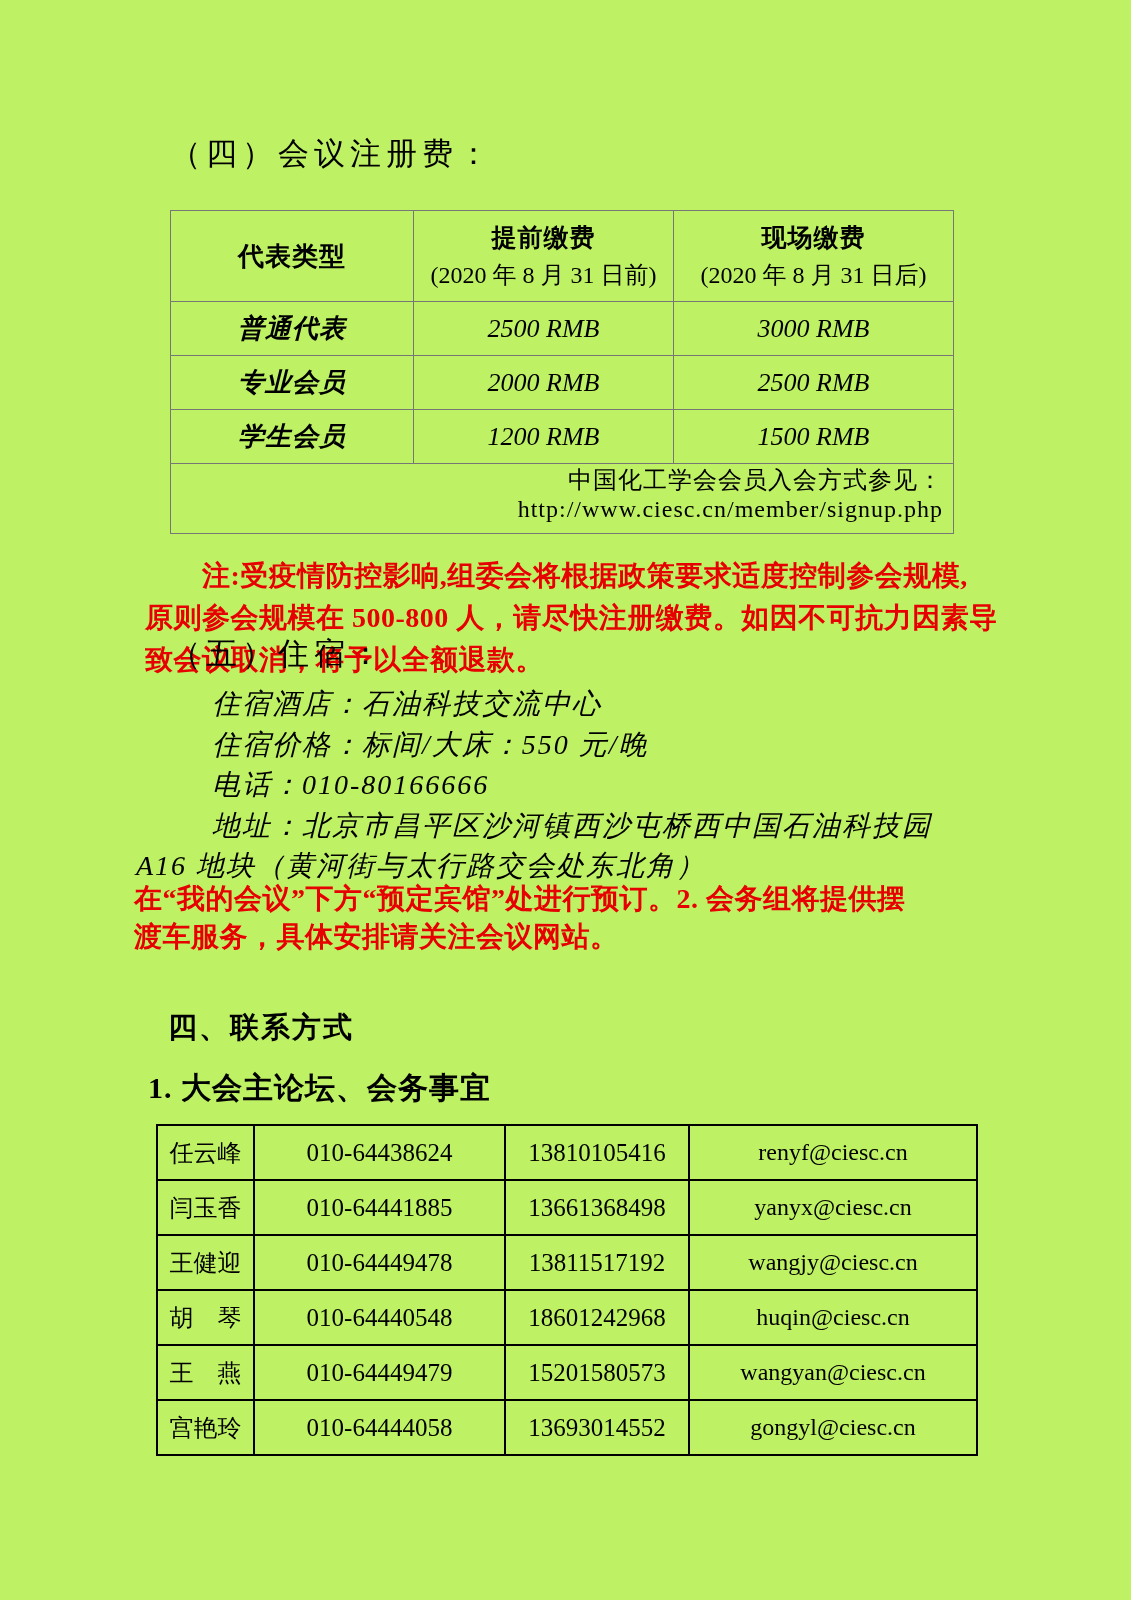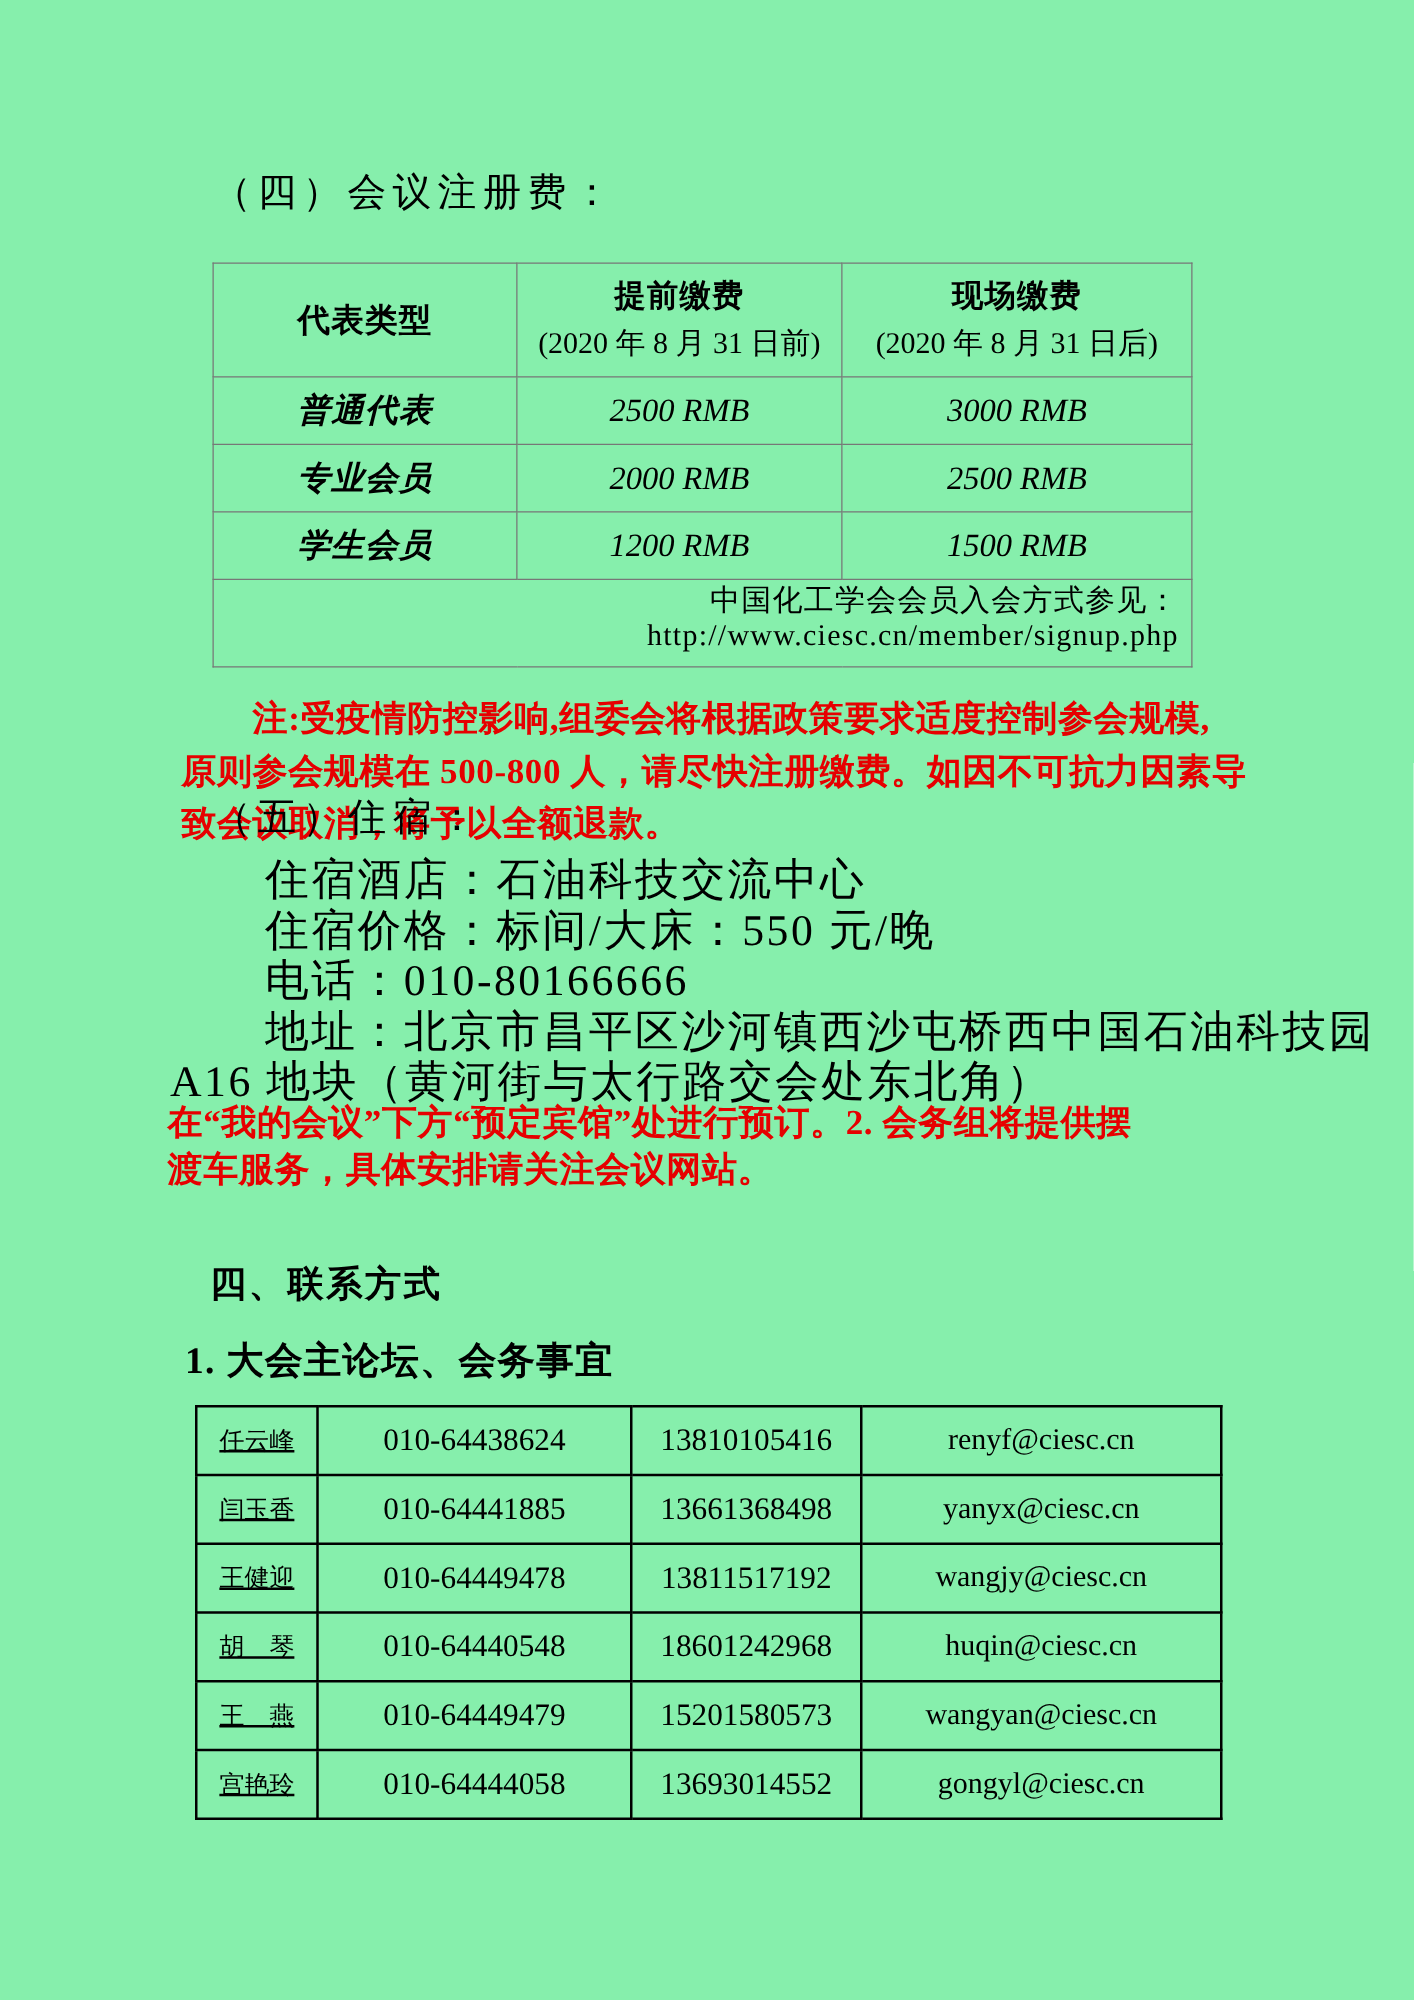--- a/index.html
+++ b/index.html
@@ -1,21 +1,21 @@
 <!DOCTYPE html>
 <html><head>
 <meta charset="utf-8">
 <style>
   * { margin:0; padding:0; box-sizing:border-box; }
   html,body { background:#ffffff; }
   .page {
     position:relative;
     width:1131px;
     height:1600px;
-    background:#86efac;
+    background:#bef264;
     font-family:"Liberation Serif", serif;
     color:#000000;
     overflow:hidden;
   }
   .serif { font-family:"Liberation Serif", serif; }
 
   
   .h-bracket {
     position:absolute;
     font-size:31px;
@@ -75,34 +75,34 @@
     width:880px;
   }
   #note1 { left:145px; top:511px; line-height:42px; }
   #note2 { left:134px; top:880px; line-height:38px; }
   .indent1 { padding-left:57px;margin-top:44px; }
   .indent2 { padding-left:60px; }
 
   
   #lodging-block {
     position:absolute; left:136px; top:684px;
-    font-size:35px; line-height:40.5px; letter-spacing:2px;
+    font-size:28px; line-height:40.5px; letter-spacing:2px;font-style:italic;
   }
   #lodging-block .ind { padding-left:76px; }
 
   
   #contact-table {
     position:absolute; left:156px; top:1124px; width:820px;
   }
   #contact-table td {
     border:2px solid #000000;
     text-align:center; vertical-align:middle;
     height:55px;
   }
-  #contact-table .name-cell { font-size:20px;text-decoration:underline; }
+  #contact-table .name-cell { font-size:24px; }
   #contact-table .num-cell  { font-size:25px; }
   #contact-table .mail-cell { font-size:24px; }
 </style>
 </head>
 <body>
 
 <div class="page">
 
   <div id="sec4-heading" class="h-bracket serif">（四）会议注册费：</div>
 

